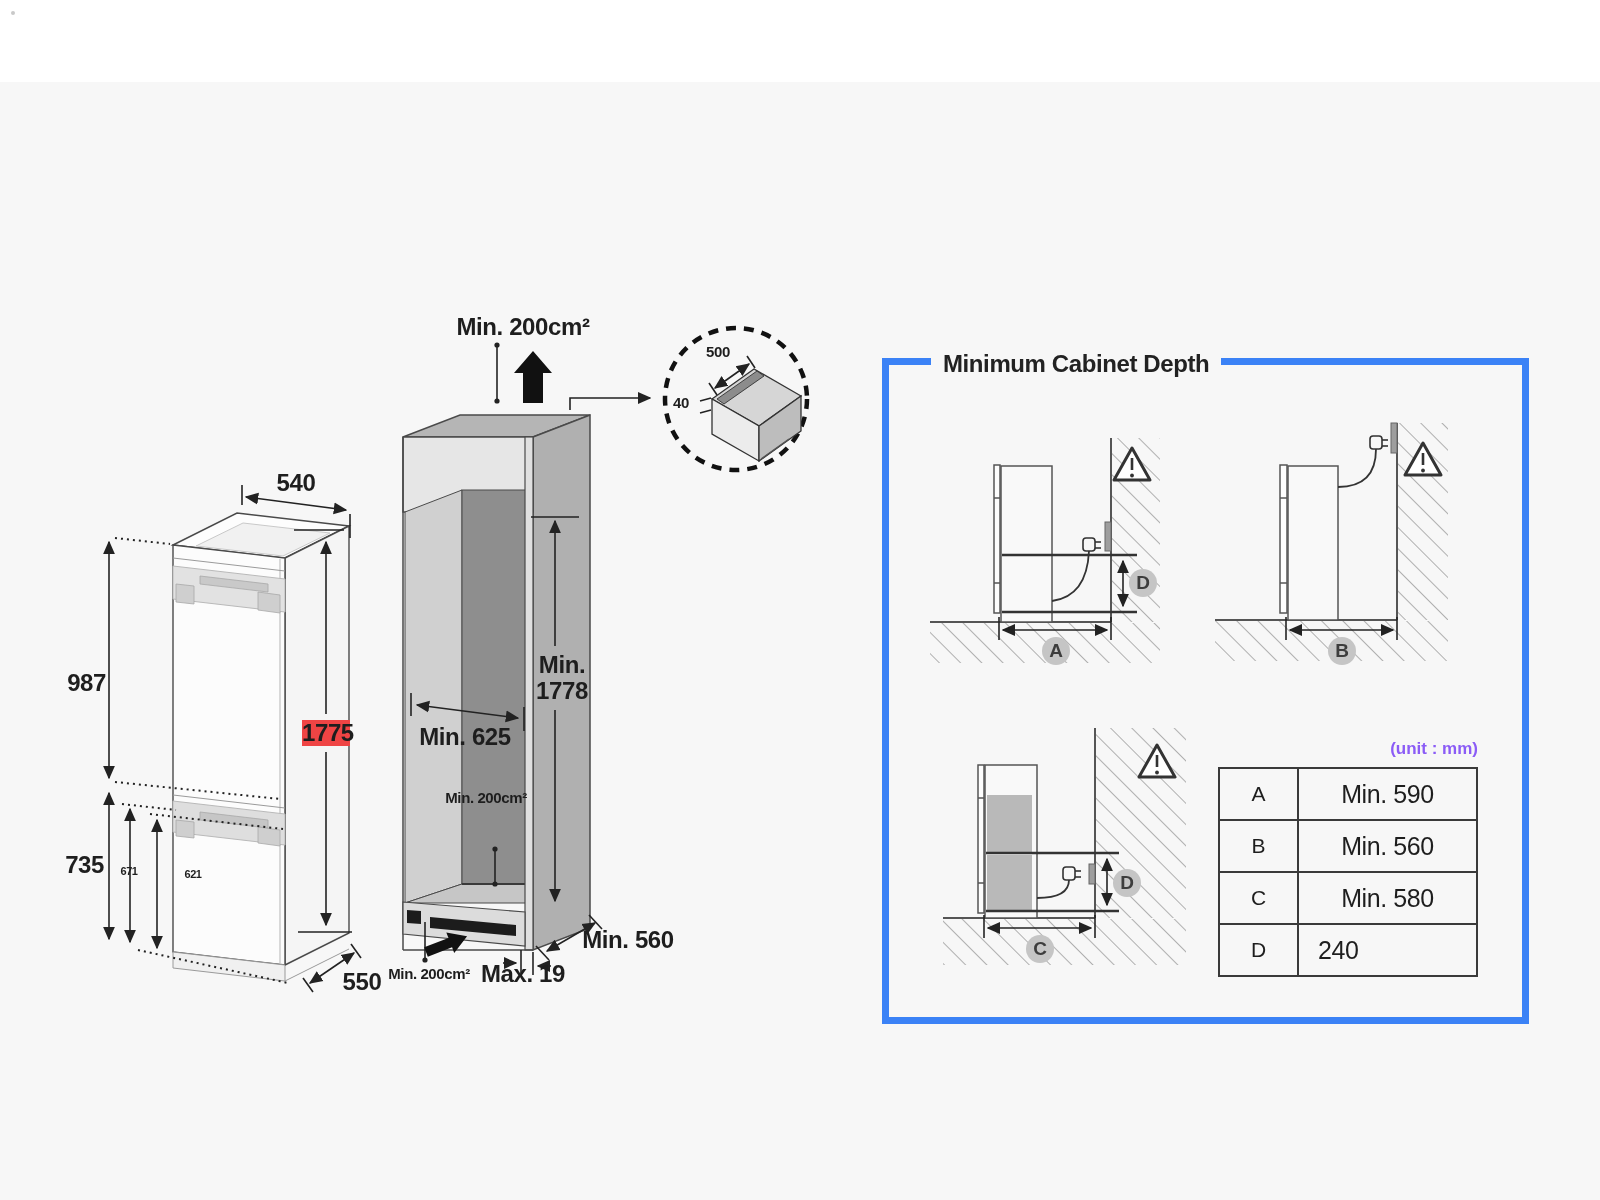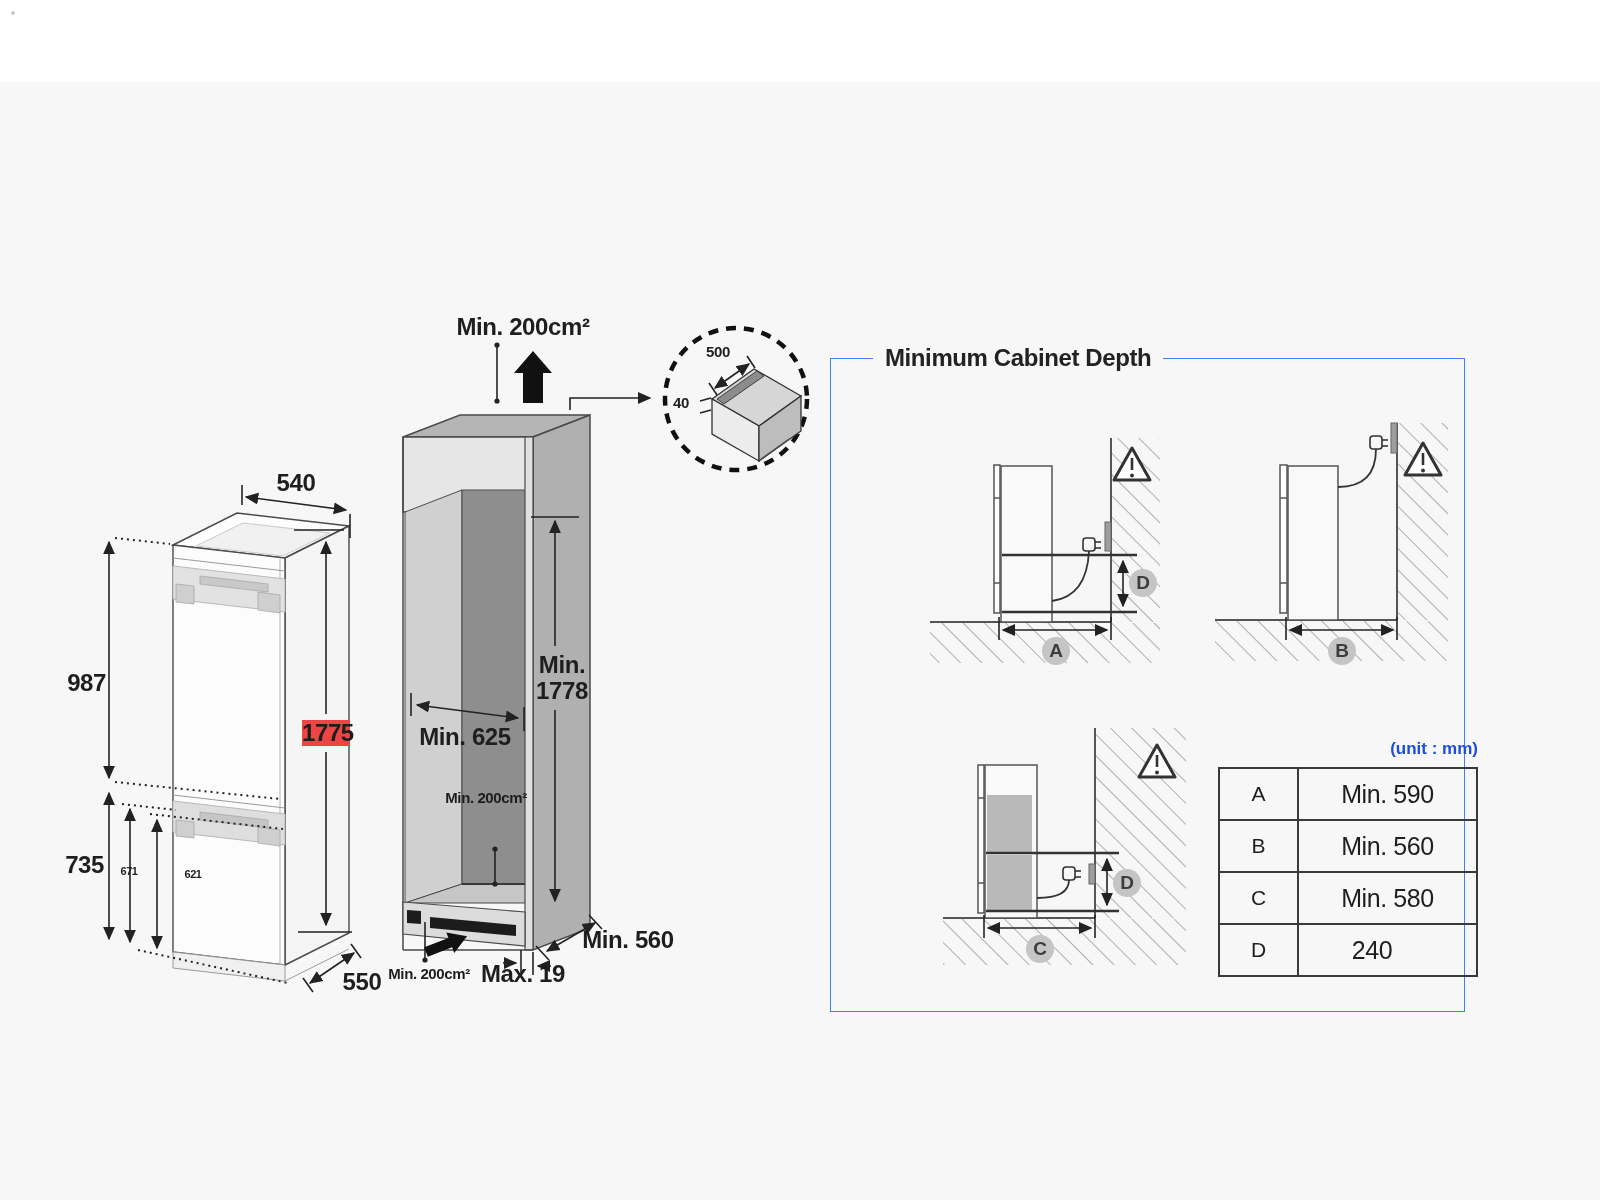--- a/index.html
+++ b/index.html
@@ -7,34 +7,34 @@
        font-family:"Liberation Sans","DejaVu Sans",sans-serif;overflow:hidden;}
   .topstrip{position:absolute;left:0;top:0;width:1600px;height:82px;background:#ffffff;}
   svg.art{position:absolute;left:0;top:0;}
   .lbl{position:absolute;font-weight:600;font-size:24px;color:#1e1e1e;text-align:center;
        line-height:1.08;letter-spacing:-0.4px;white-space:nowrap;}
   .wrap{white-space:normal;}
   .sm{font-size:11px;}
   .f23{font-size:15px;}
   .bgfill{background:#ef4444;}
   .right{text-align:right;}
-  .panel{position:absolute;left:830px;top:358px;width:633px;height:652px;
-         border:1px solid #3b82f6;}
+  .panel{position:absolute;left:882px;top:358px;width:633px;height:652px;
+         border:7px solid #3b82f6;}
   .panel-title{position:absolute;left:42px;top:-15px;background:#f7f7f7;padding:0 12px;
          font-weight:700;font-size:24px;color:#222;letter-spacing:-0.4px;white-space:nowrap;}
   .marker-circle{position:absolute;width:28px;height:28px;border-radius:50%;background:#c5c5c5;
          color:#3d3d3d;font-weight:700;font-size:19px;line-height:28px;text-align:center;}
   .unit-note{position:absolute;left:1300px;top:739px;width:178px;text-align:right;
-         font-weight:600;font-size:17px;color:#1d4ed8;}
+         font-weight:600;font-size:17px;color:#8b5cf6;}
   table.dims{border-collapse:collapse;position:absolute;left:1218px;top:767px;width:260px;
          table-layout:fixed;}
   table.dims td{border:2px solid #3a3a3a;height:48px;color:#1e1e1e;}
   td.k{width:75px;text-align:center;font-weight:400;font-size:21px;}
   td.v{text-align:center;font-weight:400;font-size:25px;letter-spacing:-0.4px;}
-  tr.last td.v{text-align:center;padding-right:50px;padding-left:19px;}
+  tr.last td.v{text-align:left;padding-right:50px;padding-left:19px;}
 </style>
 </head>
 <body>
 
 <div class="topstrip"></div>
 
 <svg class="art" width="1600" height="1200" viewBox="0 0 1600 1200">
   <defs>
     <marker id="ah" viewBox="0 0 10 10" refX="9" refY="5" markerWidth="8.5" markerHeight="8.5" orient="auto-start-reverse">
       <path d="M0,0.6 L10,5 L0,9.4 Z" fill="#222"></path>

